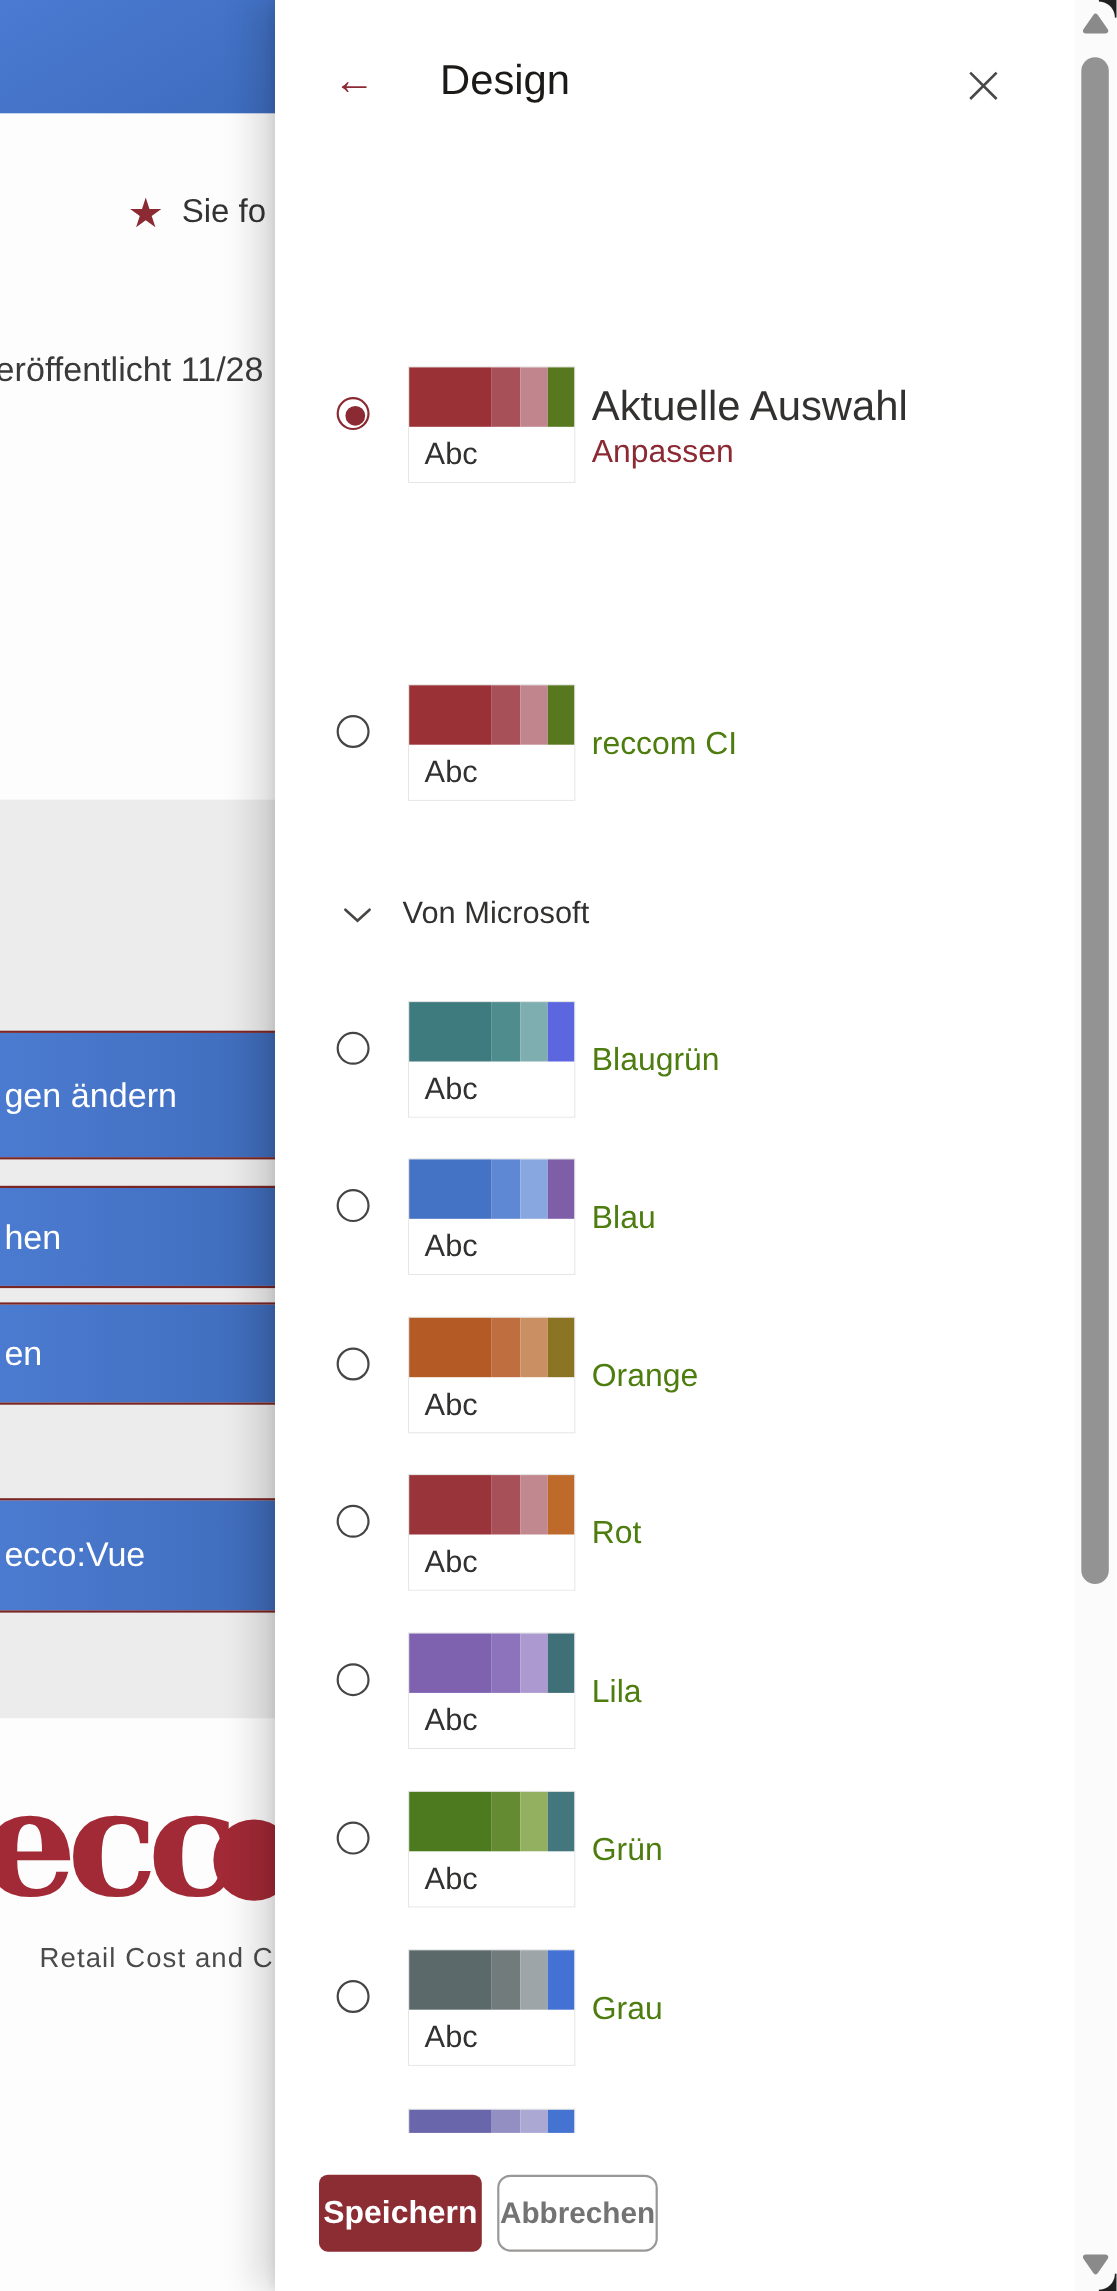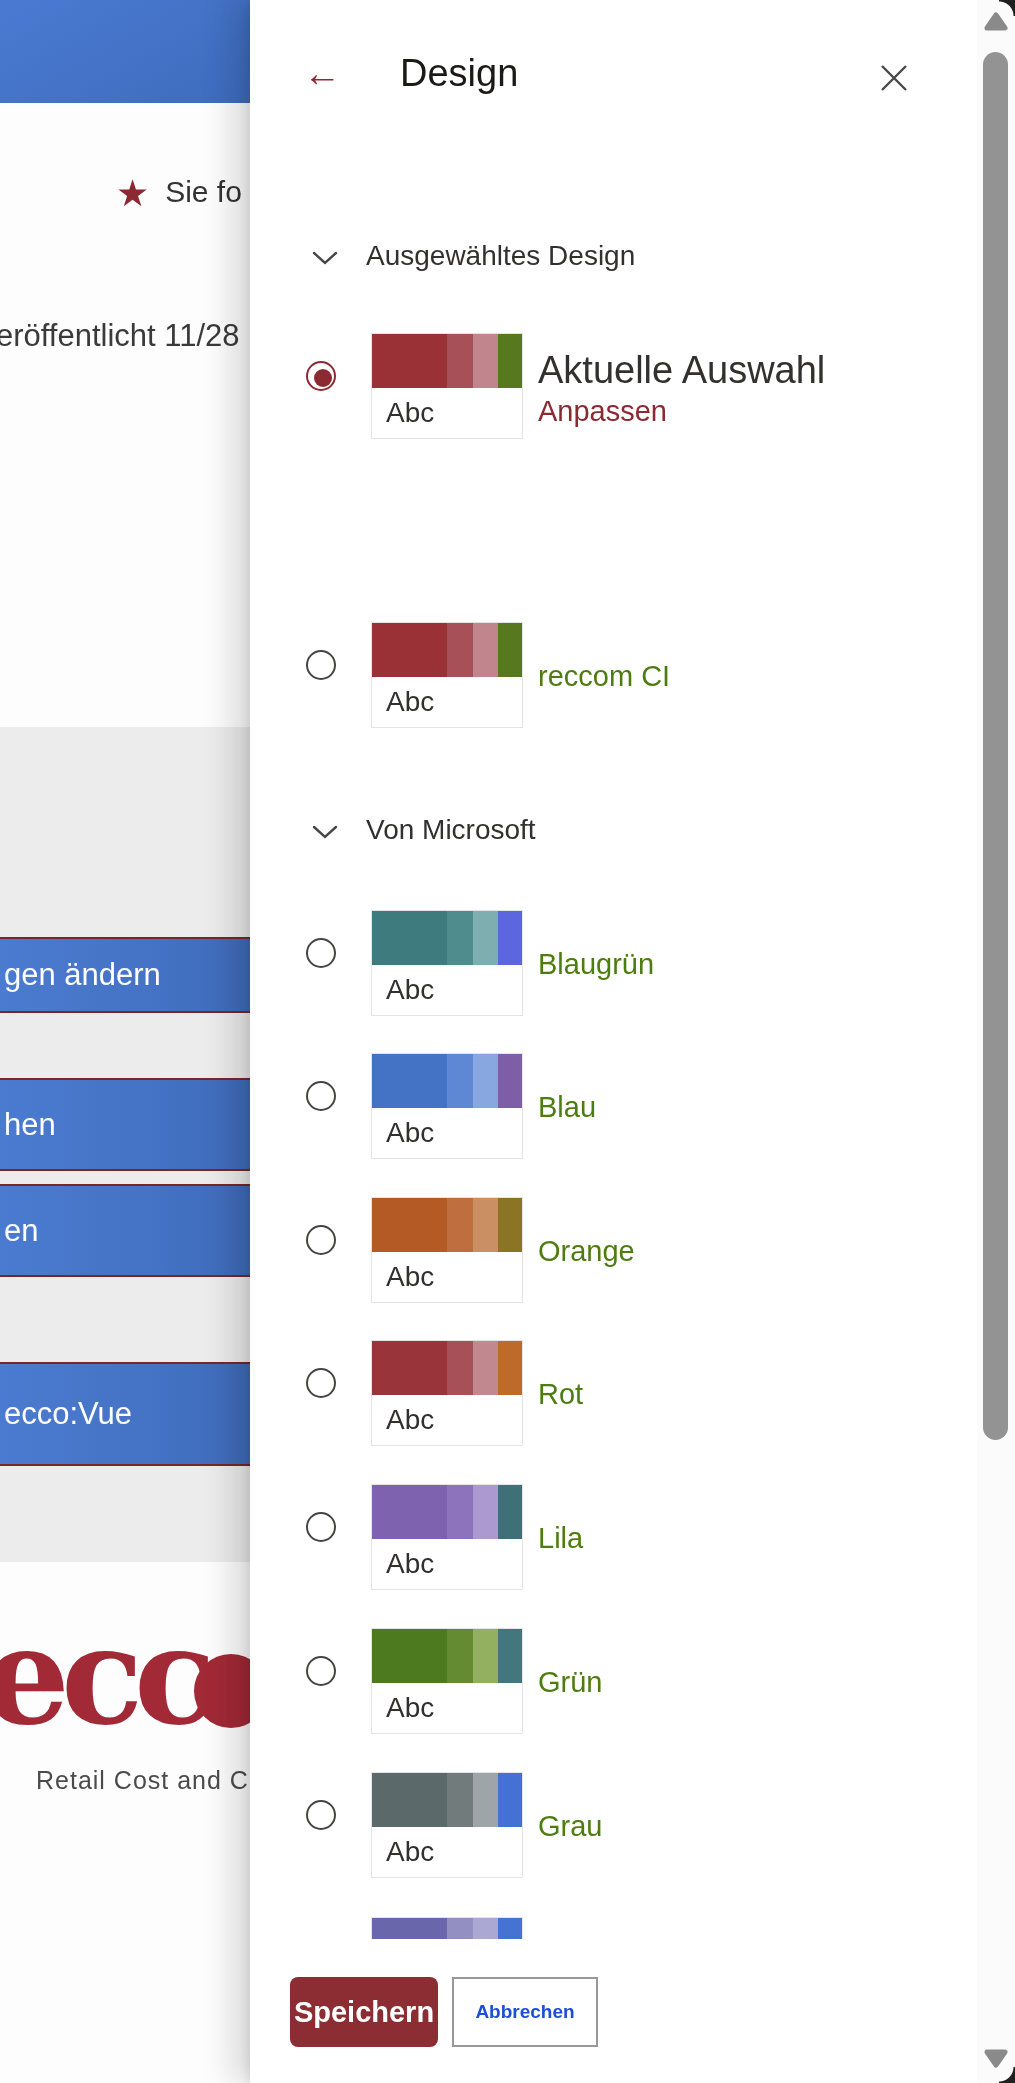--- a/index.html
+++ b/index.html
@@ -15,21 +15,21 @@
   .bg-follow { position:absolute; left:116px; top:172px; white-space:nowrap; }
   .bg-follow .star { color:#8B2A32; font-size:37px; vertical-align:-4px; }
   .bg-follow .txt { color:#333333; font-size:30px; margin-left:16px; }
   .bg-published { position:absolute; left:-4px; top:318px; font-size:31px; color:#3a3a3a; white-space:nowrap; }
   .bg-grayband { position:absolute; left:0; top:727px; width:260px; height:835px; background:#ececec; }
   .bg-navbtn { position:absolute; left:0; width:260px;
                background:linear-gradient(90deg,#4b7bd0 0%,#4472c4 60%,#3e6bb9 100%);
                border-top:2px solid #7a2626; border-bottom:2px solid #7a2626;
                color:#ffffff; font-size:31px; display:flex; align-items:center; padding-left:4px;
                white-space:nowrap; overflow:hidden; }
-  .nb0 { top:937px;  height:76px;text-align:right; }
+  .nb0 { top:937px;  height:117px;text-align:right; }
   .nb1 { top:1078px; height:93px; }
   .nb2 { top:1184px; height:93px; }
   .nb3 { top:1362px; height:104px; }
   .bg-logo { position:absolute; left:-16px; top:1596px; white-space:nowrap;
              font-family:"DejaVu Serif", serif; font-weight:bold; color:#A22936;
              font-size:135px; letter-spacing:-9px; }
   .bg-logo-dot { position:absolute; left:194px; top:1654px; width:74px; height:74px;
                  border-radius:50%; background:#A22936; }
   .bg-tagline { position:absolute; left:36px; top:1766px; font-size:25px; color:#4b4b4b;
                 letter-spacing:1px; white-space:nowrap; }
@@ -68,22 +68,22 @@
   .tr-sel { top:333px; } .tr-org { top:622px; }
   .tr-ms0 { top:910px; } .tr-ms1 { top:1053px; } .tr-ms2 { top:1197px; } .tr-ms3 { top:1340px; }
   .tr-ms4 { top:1484px; } .tr-ms5 { top:1628px; } .tr-ms6 { top:1772px; } .tr-ms7 { top:1917px; }
 
   
   .footer { position:absolute; left:250px; top:1939px; width:727px; height:144px; background:#ffffff; z-index:4; }
   .btn-save { position:absolute; left:40px; top:38px; width:148px; height:70px; border-radius:8px;
               background:#8B2D33; color:#ffffff; font-size:29px; font-weight:600;
               display:flex; align-items:center; justify-content:center; cursor:pointer;
               font-family:"Liberation Sans", sans-serif; border:none; }
-  .btn-cancel { position:absolute; left:202px; top:38px; width:146px; height:70px; border-radius:0;
-                background:#ffffff; color:#1d4ed8; font-size:19px; font-weight:600;
+  .btn-cancel { position:absolute; left:202px; top:38px; width:146px; height:70px; border-radius:12px;
+                background:#ffffff; color:#737373; font-size:27px; font-weight:600;
                 border:2px solid #9a9896; display:flex; align-items:center; justify-content:center;
                 cursor:pointer; font-family:"Liberation Sans", sans-serif; }
 
   
   .scrollbar { position:absolute; left:977px; top:0; width:38px; height:2083px; background:#fbfbfb; z-index:5; }
   .sb-thumb { position:absolute; left:6px; top:52px; width:25px; height:1388px; border-radius:13px; background:#939393; }
   .sb-arrow { position:absolute; left:7px; width:24px; height:24px; }
   .sb-up { top:10px; } .sb-down { top:2046px; }
 
   
@@ -117,26 +117,20 @@
   <div class="panel"></div>
 
   <div class="panel-back">←</div>
   <div class="panel-title">Design</div>
   <div class="panel-close">
     <svg width="36" height="36" viewBox="0 0 36 36">
         <path d="M6 6 L30 30 M30 6 L6 30" stroke="#494949" stroke-width="2.4" fill="none"></path>
       </svg>
   </div>
 
-  <div class="section-hdr sh0">
-    <svg class="chev" viewBox="0 0 26 16">
-        <polyline points="2,3 13,13 24,3" fill="none" stroke="#484644" stroke-width="2.4" stroke-linecap="round"></polyline>
-      </svg>
-    <span class="lbl">Ausgewähltes Design</span>
-  </div>
 
   <div class="theme-row tr-sel">
     <span class="radio selected"></span>
     <div class="swatch">
       <div class="strip">
           <span class="seg" style="background: rgb(154, 49, 55);"></span>
           <span class="seg" style="background: rgb(168, 80, 88);"></span>
           <span class="seg" style="background: rgb(193, 134, 141);"></span>
           <span class="seg" style="background: rgb(87, 120, 31);"></span>
         </div>

